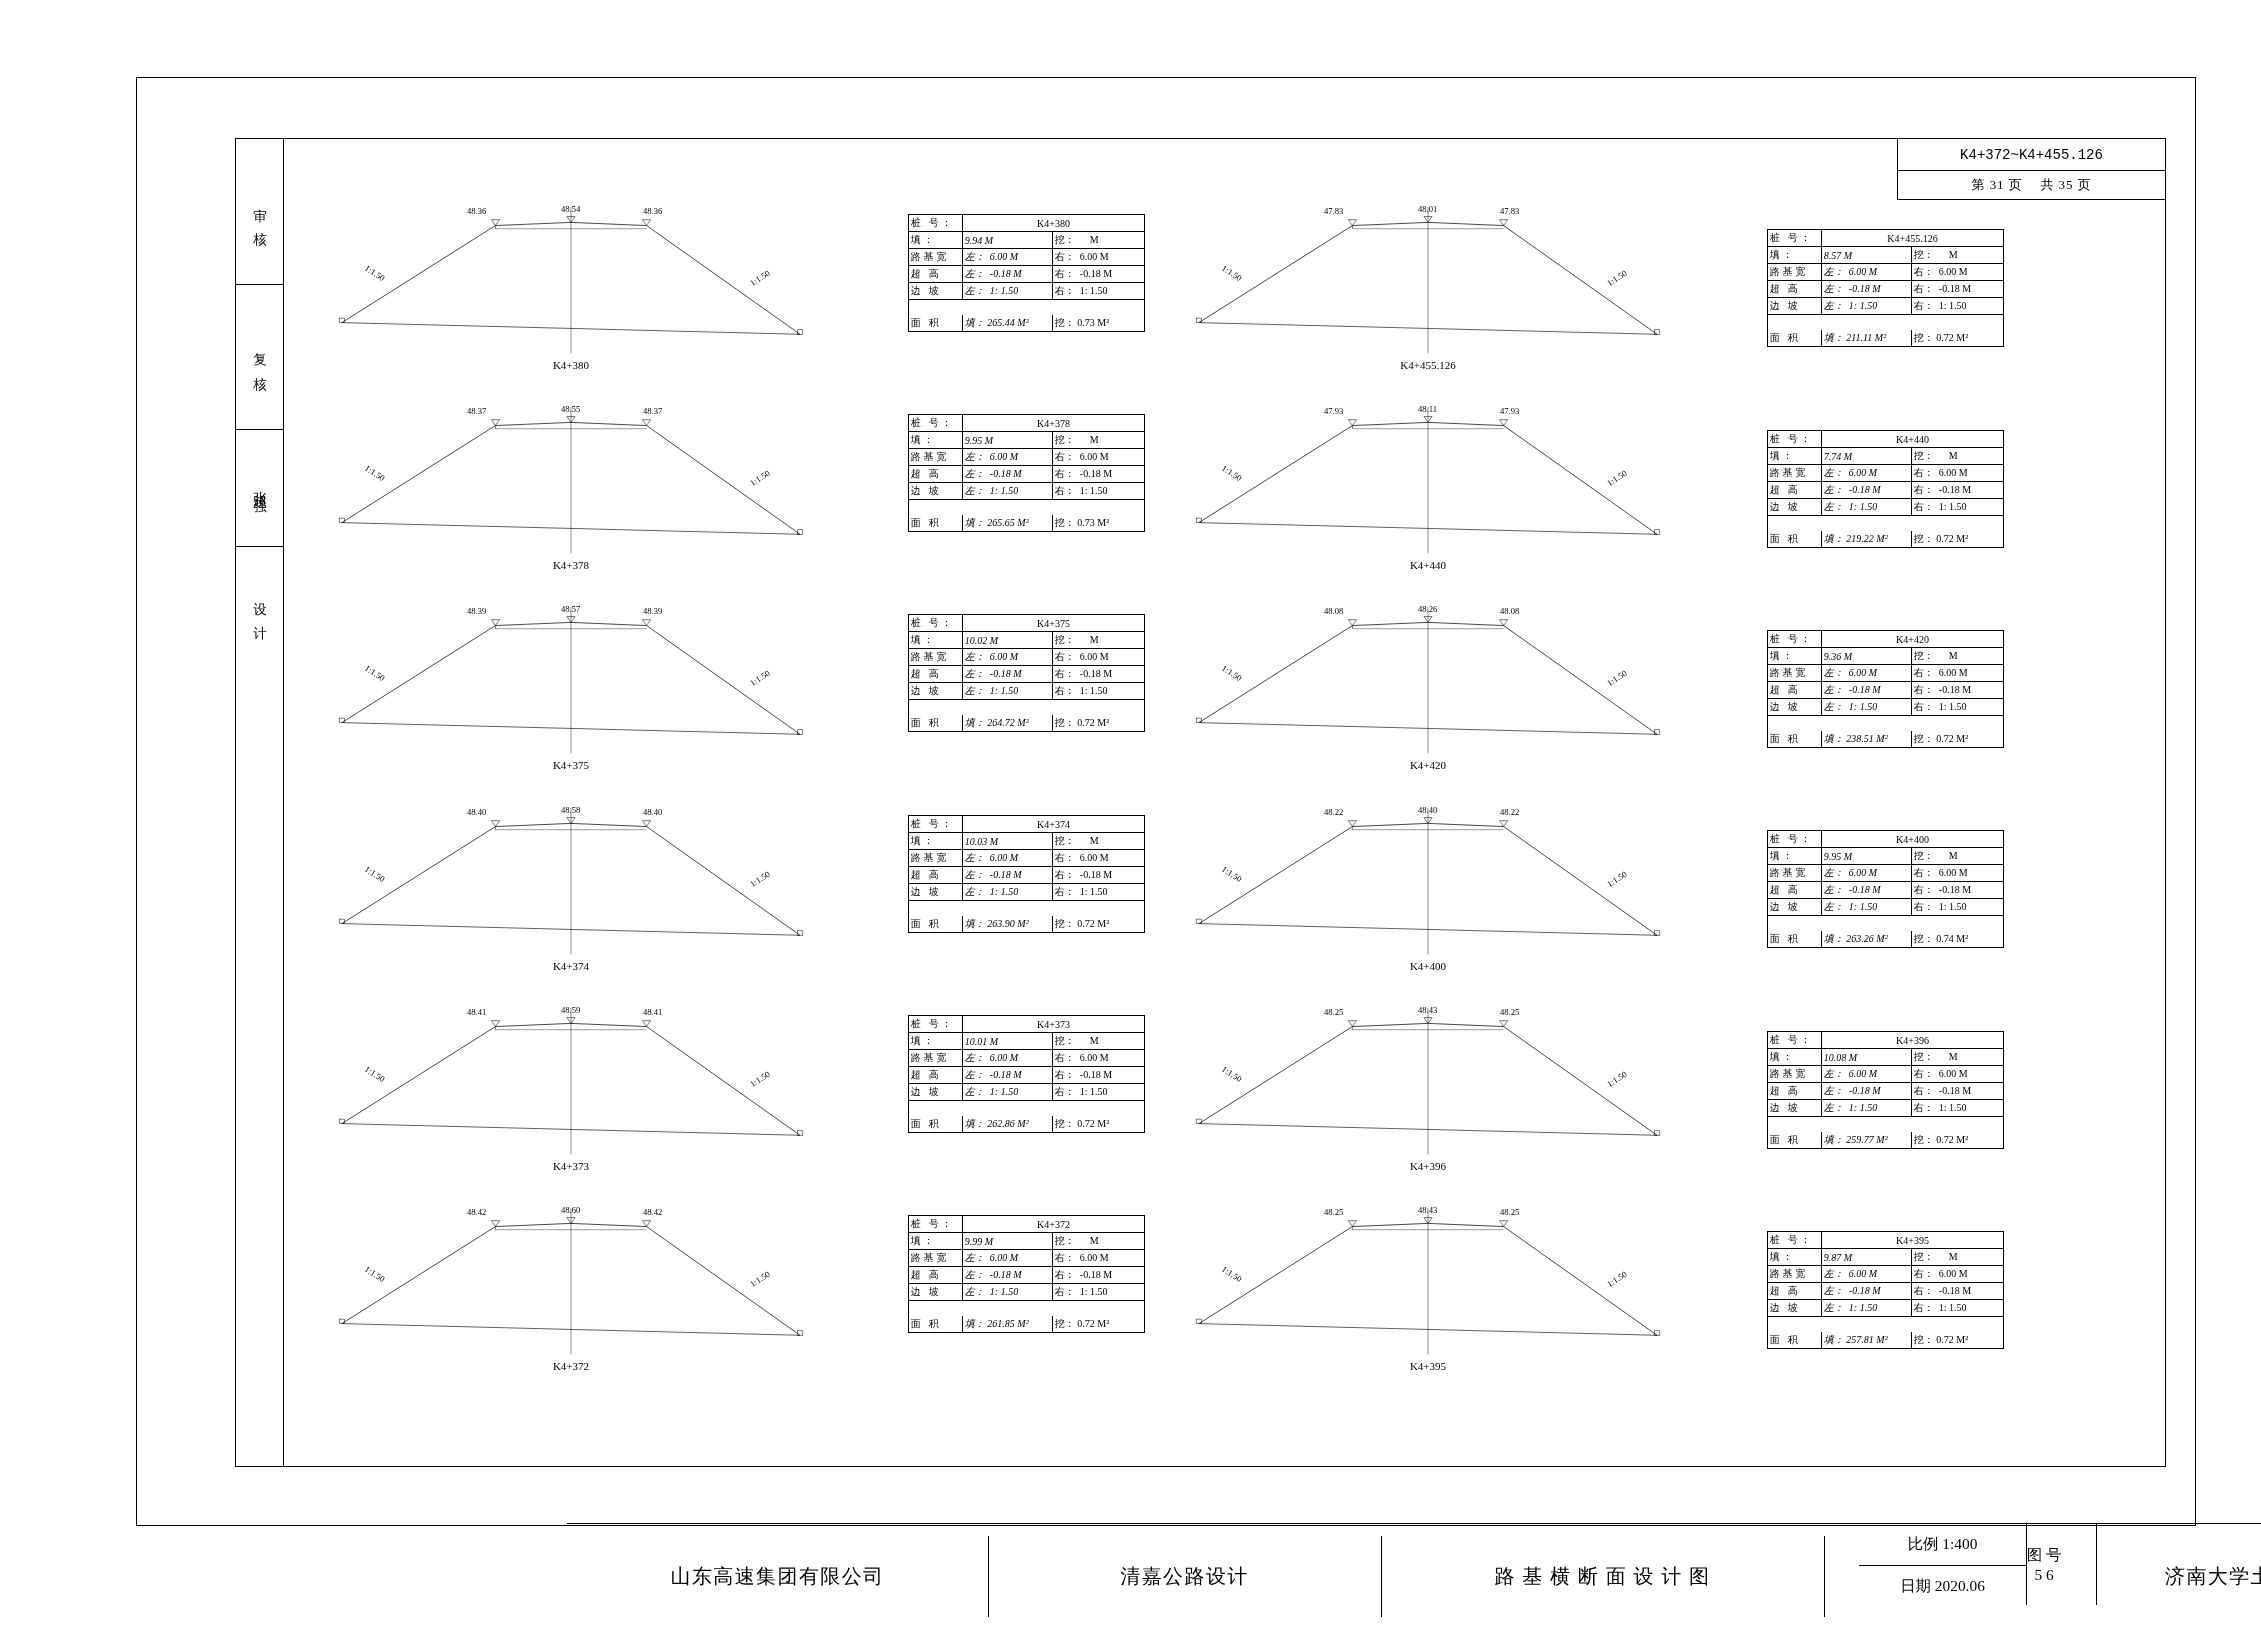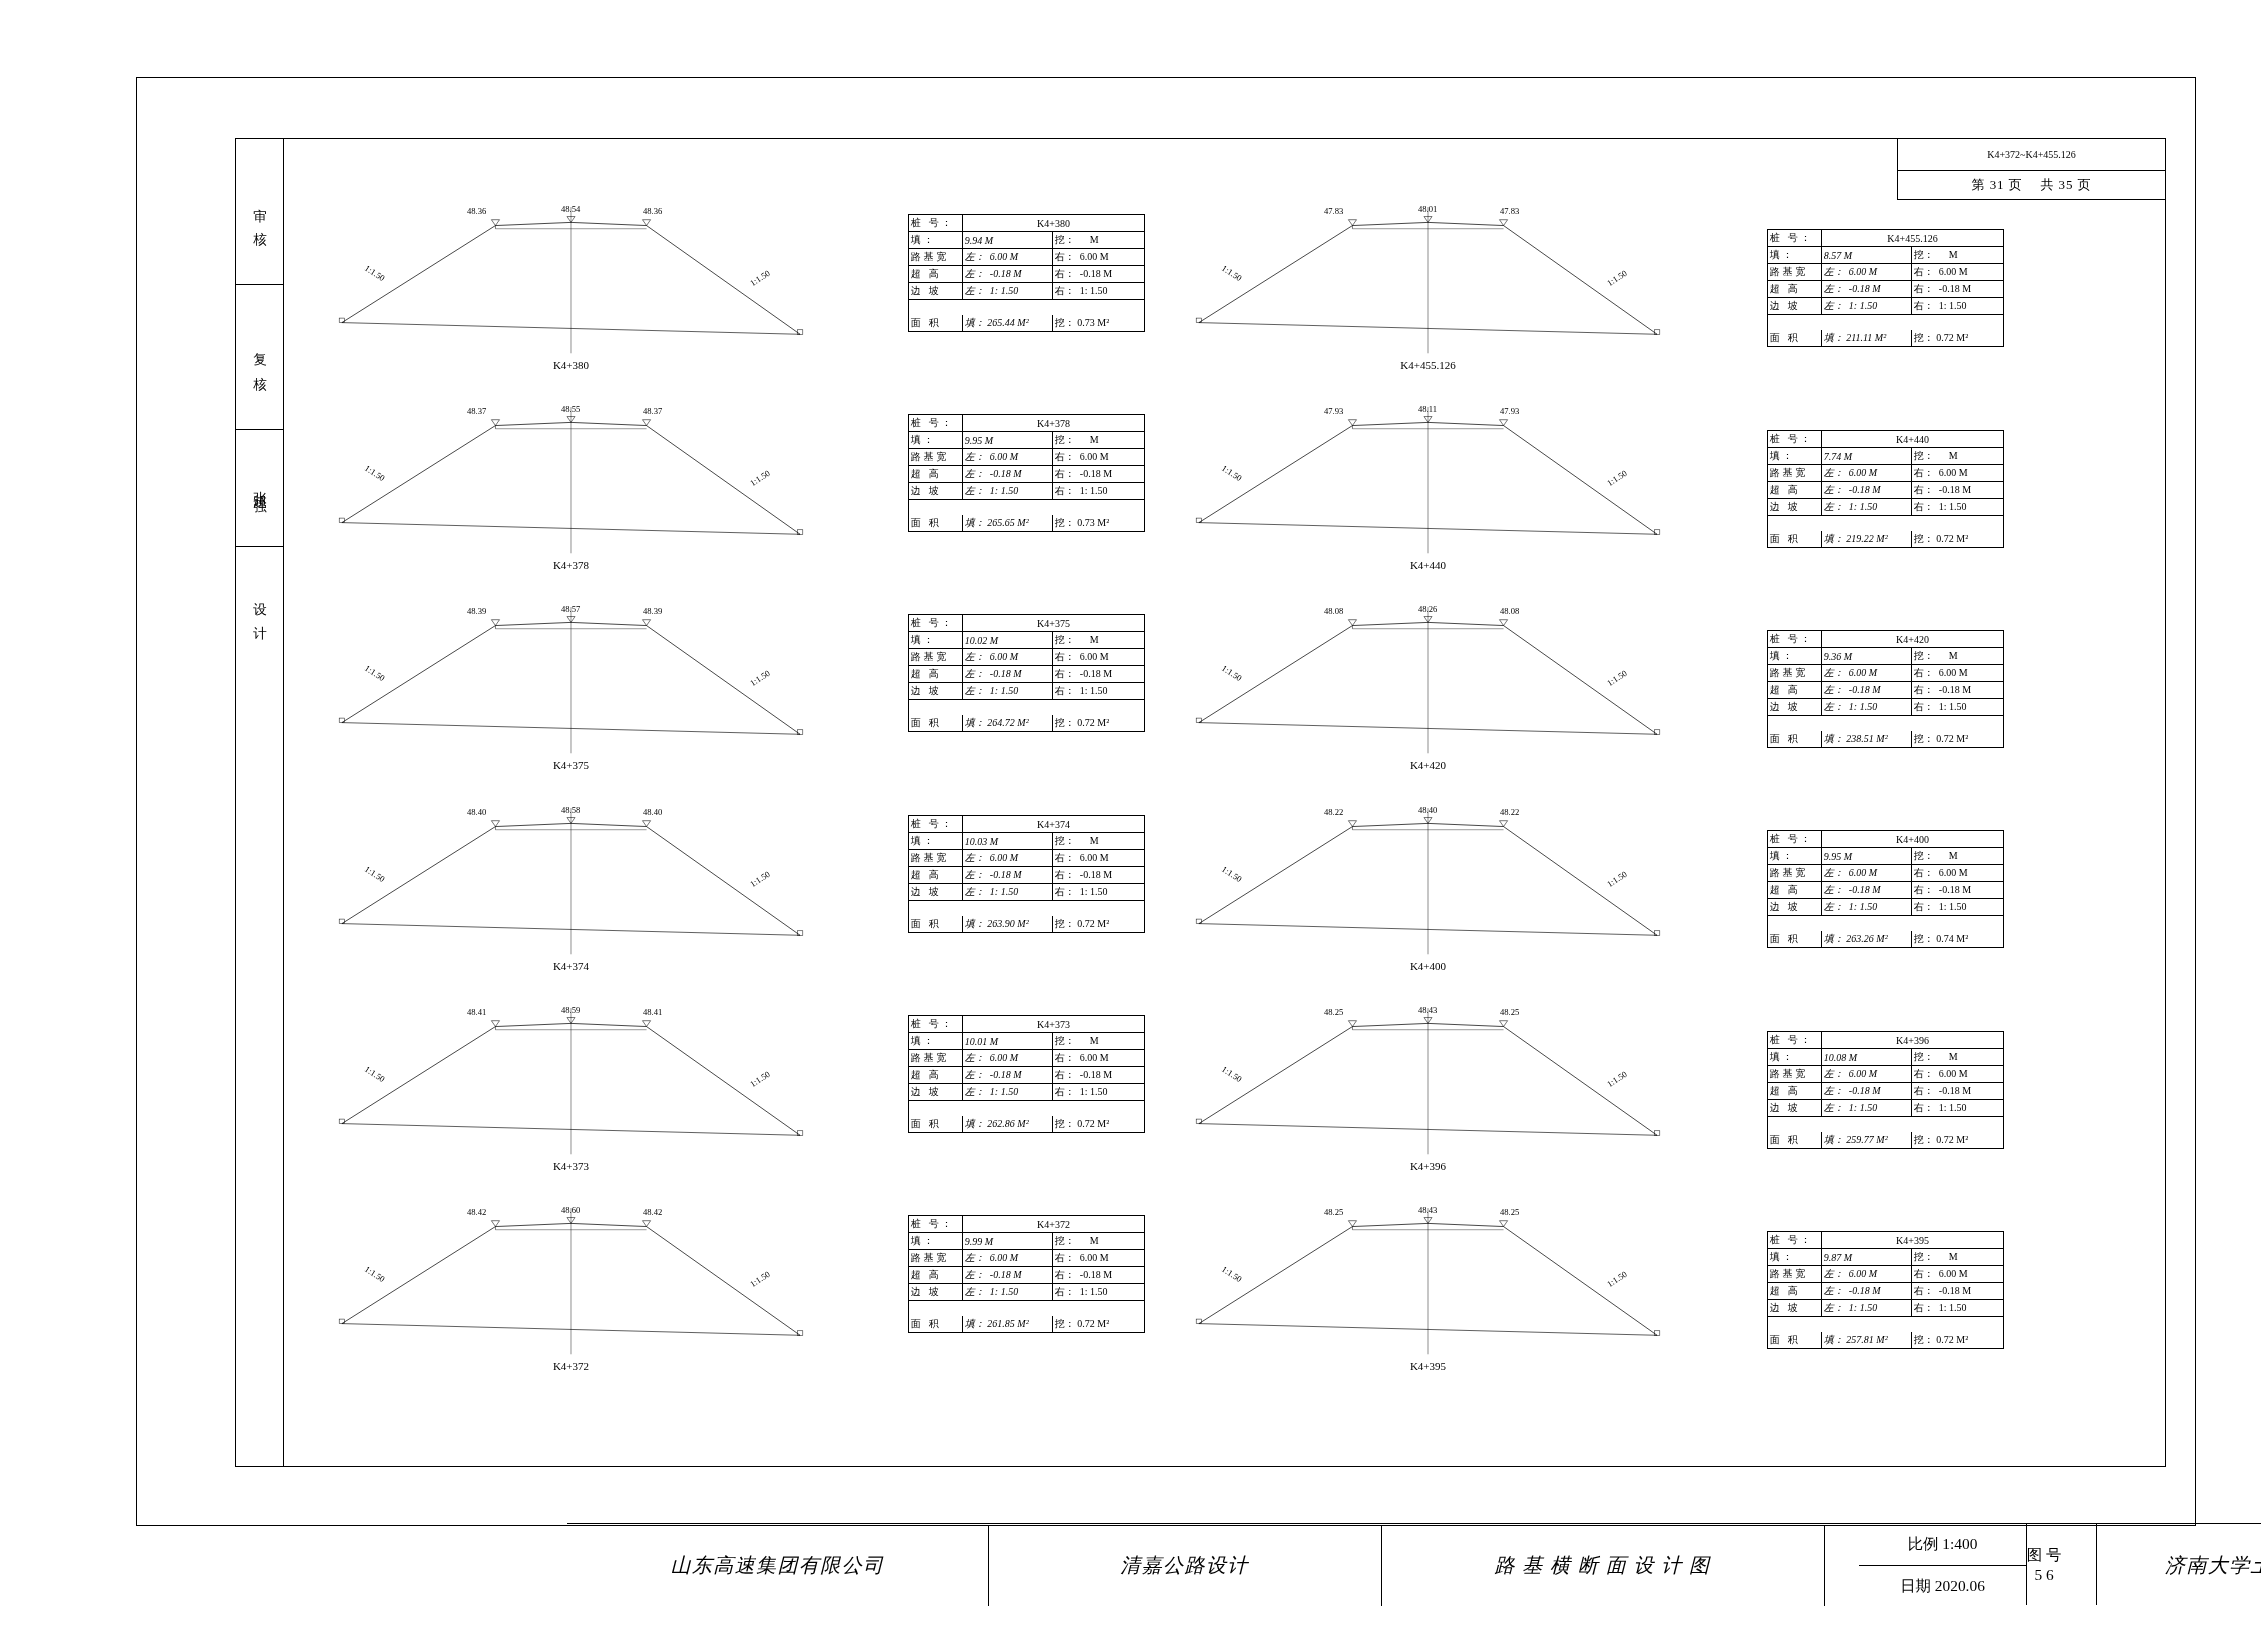--- a/index.html
+++ b/index.html
@@ -8,30 +8,30 @@
   .outer-frame{position:absolute;left:136px;top:77px;width:2058px;height:1447px;border:1.4px solid #000;background:#fff;}
   .inner-frame{position:absolute;left:283px;top:138px;width:1881px;height:1327px;border:0.9px solid #000;background:#fff;}
 
   
   .approval{position:absolute;left:235px;top:138px;width:47px;height:1327px;border:0.9px solid #000;border-right:none;}
   .approval .cell{position:absolute;left:0;width:47px;border-bottom:0.9px solid #000;display:flex;align-items:center;justify-content:center;}
   .approval .cell span{writing-mode:vertical-rl;text-orientation:upright;font-size:13.6px;letter-spacing:4.5px;font-family:"Liberation Serif",serif;}
 
   
   .titleblock{position:absolute;left:283px;top:1384px;width:1881px;height:81px;border-top:0.9px solid #000;}
-  .tb-cell{position:absolute;top:1px;height:81px;border-right:0.9px solid #000;display:flex;align-items:center;justify-content:center;font-family:"Liberation Serif",serif;font-size:20px;letter-spacing:1.4px;font-style:italic;}
+  .tb-cell{position:absolute;top:12px;height:81px;border-right:0.9px solid #000;display:flex;align-items:center;justify-content:center;font-family:"Liberation Serif",serif;font-size:20px;letter-spacing:1.4px;}
   .tb-cell.last{border-right:none;}
   .tb-split{position:absolute;top:0;height:81px;border-right:0.9px solid #000;}
   .tb-split .row{height:41px;display:flex;align-items:center;justify-content:center;font-family:"Liberation Serif",serif;font-size:15.4px;}
   .tb-split .row.top{border-bottom:0.9px solid #000;}
   .tb-num{position:absolute;top:0;height:81px;border-right:0.9px solid #000;display:flex;flex-direction:column;align-items:center;justify-content:center;font-family:"Liberation Serif",serif;font-size:15.4px;}
 
   
   .hdr{position:absolute;right:0;top:0;width:267px;border-left:0.9px solid #000;border-bottom:0.9px solid #000;}
-  .hdr .h1{height:31px;display:flex;align-items:center;justify-content:center;font-size:10px;border-bottom:0.9px solid #000;font-family:Liberation Serif, serif;}
+  .hdr .h1{height:31px;display:flex;align-items:center;justify-content:center;font-size:14px;border-bottom:0.9px solid #000;font-family:Liberation Mono, monospace;}
   .hdr .h2{height:28px;display:flex;align-items:center;justify-content:center;font-size:13px;font-family:"Liberation Serif",serif;letter-spacing:0.9px;}
 
   
   .dtable{position:absolute;border:0.9px solid #000;font-family:"Liberation Serif",serif;background:#fff;width:235px;}
   .dtable .r{display:flex;border-bottom:0.5px solid #000;height:16px;}
   .dtable .r:last-child{border-bottom:none;margin-top:15px;}
   .dtable .c{display:flex;align-items:center;font-size:10px;padding:0 1.8px;box-sizing:border-box;white-space:nowrap;}
   .lbl{width:54px;justify-content:space-between;border-right:0.5px solid #000;letter-spacing:2.7px;padding:0 4.5px;}
   .v-full{flex:1;justify-content:center;}
   .v-half{width:90px;border-right:0.5px solid #000;justify-content:flex-start;padding-left:6.3px;font-style:italic;}

